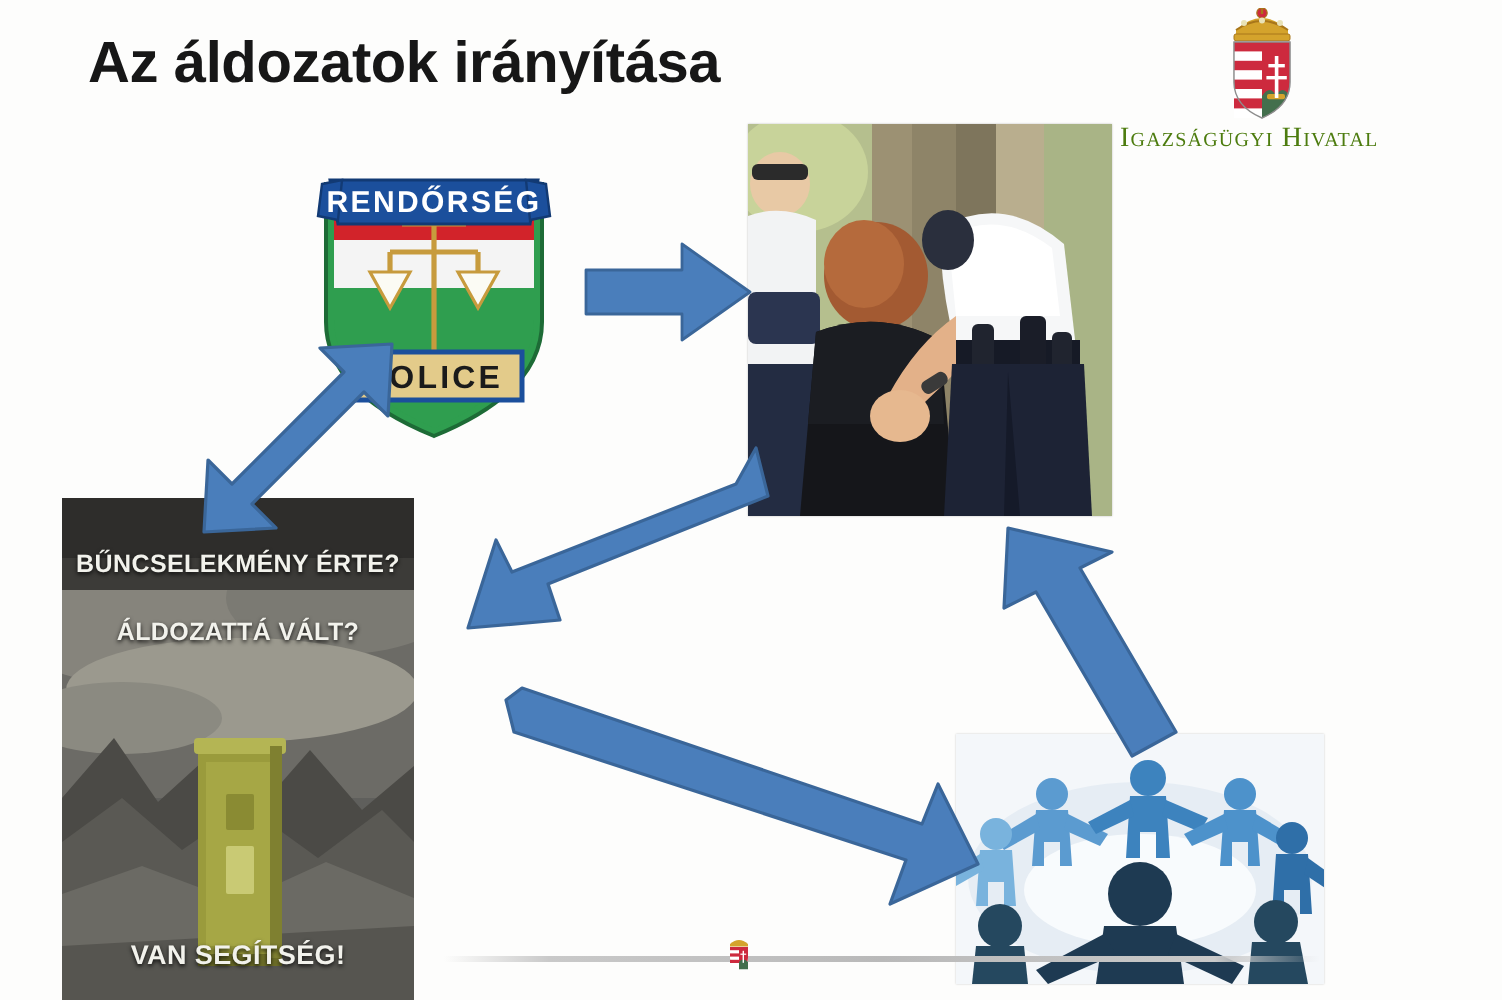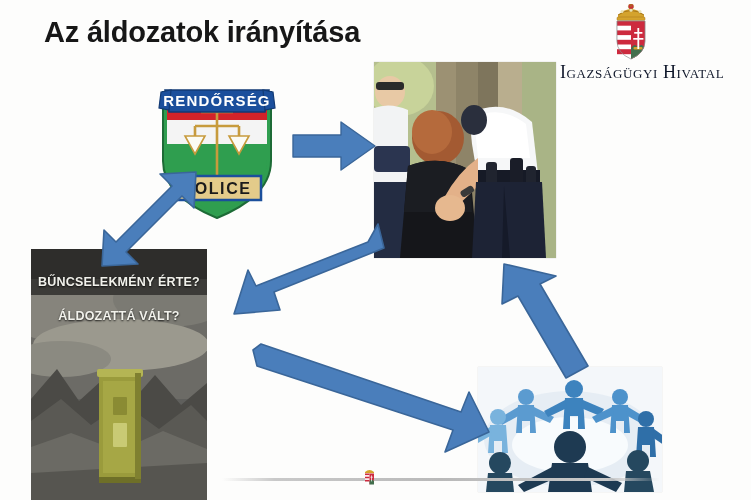--- a/index.html
+++ b/index.html
@@ -36,24 +36,24 @@
     left: 608px;
     top: 4px;
     width: 46px;
     height: 56px;
   }
   #org-name {
     position: absolute;
     left: 560px;
     top: 62px;
     font-family: "Liberation Serif", serif;
-    font-size: 18px;
+    font-size: 14px;
     font-variant: small-caps;
     letter-spacing: 0.6px;
-    color: #0f172a;
+    color: #4d7c0f;
     white-space: nowrap;
   }
 
   
   #police-badge {
     position: absolute;
     left: 155px;
     top: 68px;
     width: 124px;
     height: 152px;
@@ -281,20 +281,21 @@
       <rect x="68" y="124" width="42" height="106" rx="2" fill="#9a9b3c"></rect>
       <rect x="66" y="120" width="46" height="8" rx="2" fill="#b4b554"></rect>
       <rect x="72" y="132" width="34" height="92" fill="#a6a745"></rect>
       <rect x="82" y="148" width="14" height="18" rx="1" fill="#8a8b33"></rect>
       <rect x="82" y="174" width="14" height="24" rx="1" fill="#c9ca74"></rect>
       <rect x="68" y="228" width="42" height="6" fill="#6e6f28"></rect>
       <rect x="104" y="124" width="6" height="106" fill="#7f8030"></rect>
     </svg>
     <div class="poster-line" id="poster-line1">BŰNCSELEKMÉNY ÉRTE?</div>
     <div class="poster-line" id="poster-line2">ÁLDOZATTÁ VÁLT?</div>
+    <div class="poster-line" id="poster-line3">VAN SEGÍTSÉG!</div>
   </div>
 
   <div id="photo-people-circle">
     <svg viewBox="0 0 184 125" width="184" height="125" preserveAspectRatio="none">
       <rect width="184" height="125" fill="#f4f7fa"></rect>
       <ellipse cx="92" cy="72" rx="86" ry="48" fill="#e6edf4"></ellipse>
       <ellipse cx="92" cy="78" rx="58" ry="28" fill="#f8fbfd"></ellipse>
 
       <g fill="#5b9bd0">
         <g>

